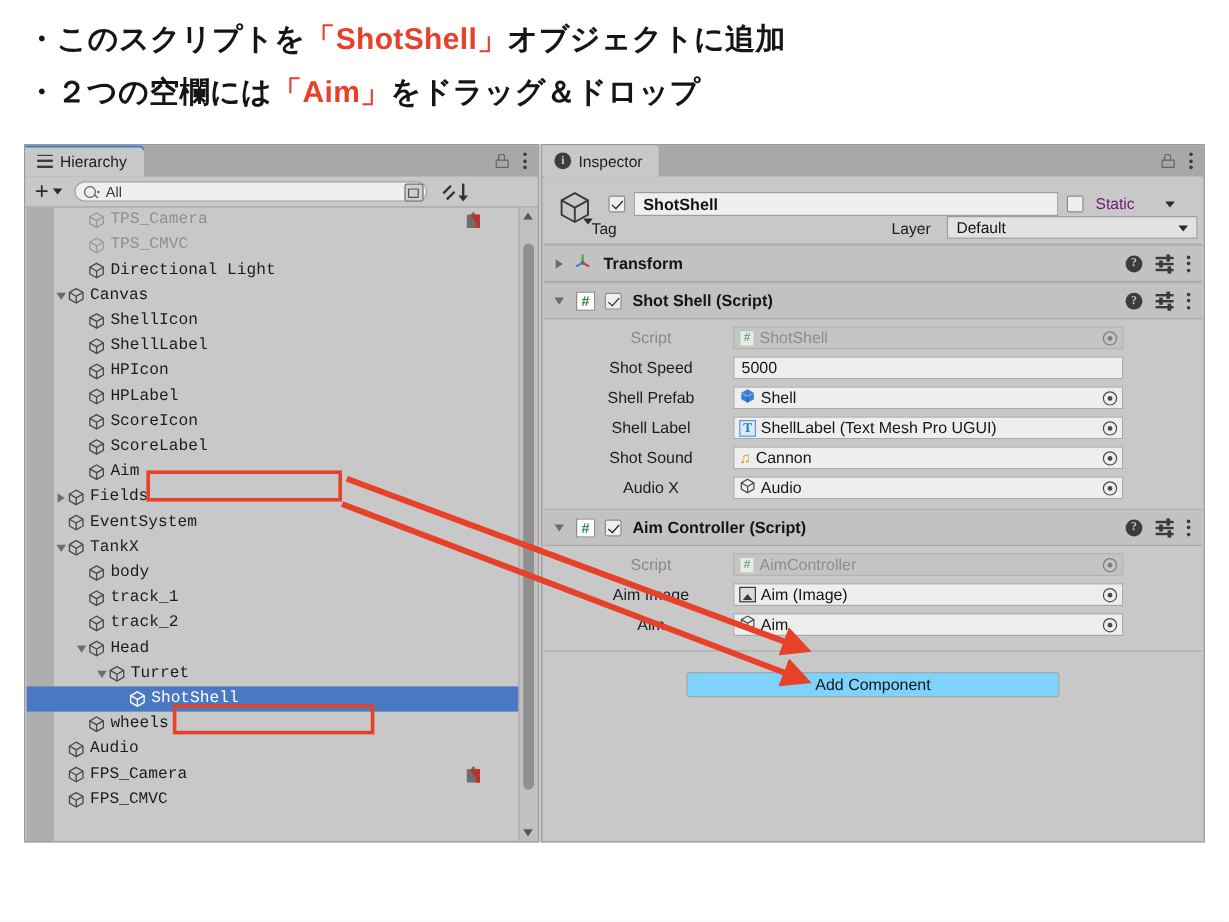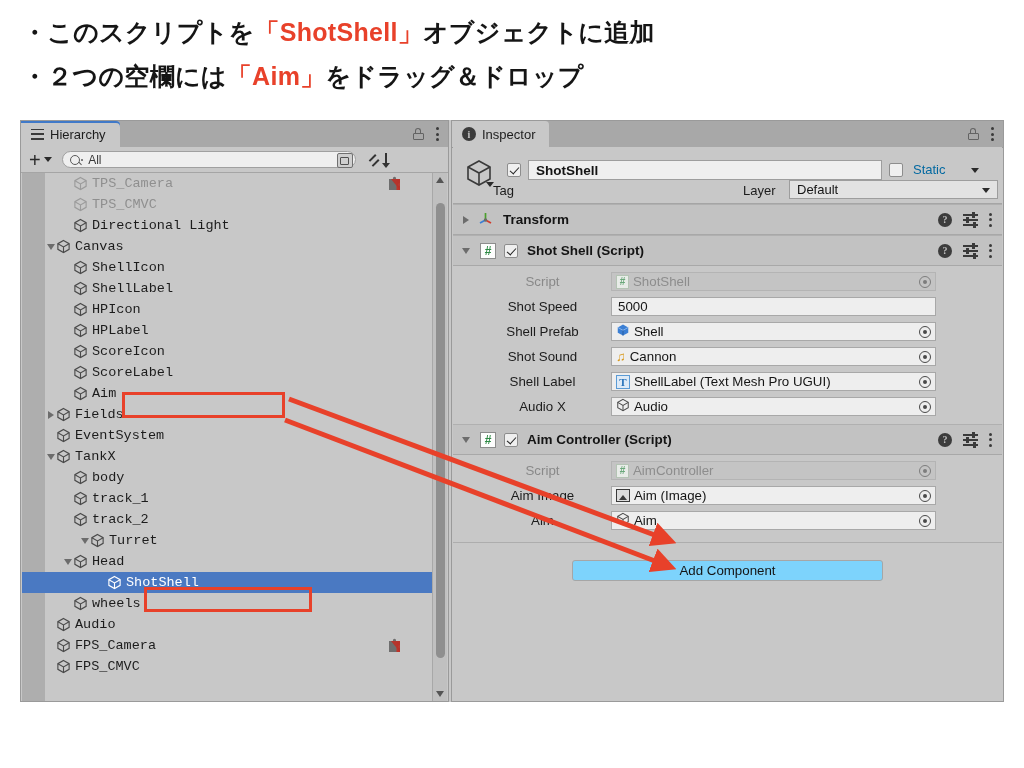--- a/index.html
+++ b/index.html
@@ -132,21 +132,21 @@
   .chk { width:14px; height:14px; background:#efefef; border:1px solid #8d8d8d;
          border-radius:2px; box-sizing:border-box; position:relative; flex:none; }
   .chk.on::after { content:""; position:absolute; left:3.5px; top:1px; width:4px; height:8px;
                    border:solid #252525; border-width:0 1.8px 1.8px 0; transform:rotate(42deg); }
   .name-field { position:absolute; left:75px; top:13px; width:354px; height:20px;
                 background:#efefef; border:1px solid #9d9d9d; box-sizing:border-box;
                 display:flex; align-items:center; padding-left:7px;
                 font-size:13.5px; font-weight:bold; color:#141414; }
   .head-chk { position:absolute; left:54px; top:16px; }
   .static-chk { position:absolute; left:436px; top:16px; }
-  .static-lbl { position:absolute; left:460px; top:15px; font-size:13px; color:#0369a1; }
+  .static-lbl { position:absolute; left:460px; top:15px; font-size:13px; color:#701a75; }
   .static-car { position:absolute; left:518px; top:21px; width:0;height:0;
                 border-left:4.5px solid transparent;border-right:4.5px solid transparent;
                 border-top:5px solid #2a2a2a; }
   .tag-lbl { position:absolute; left:40px; top:36px; font-size:13px; color:#1c1c1c; }
   .tag-dd { position:absolute; left:75px; top:33px; width:200px; height:19px;
             background:#e2e2e2; border:1px solid #9d9d9d; box-sizing:border-box;
             display:flex; align-items:center; padding-left:7px; font-size:13px; color:#141414; }
   .dd-car { position:absolute; right:7px; top:7px; width:0;height:0;
             border-left:4.5px solid transparent;border-right:4.5px solid transparent;
             border-top:5px solid #2a2a2a; }
@@ -463,44 +463,44 @@
               <span class="foldarrow"></span>
               <span class="cube">
                 <svg width="15" height="15" viewBox="0 0 16 16">
   <path d="M8 1.6 L14 5 L14 11 L8 14.4 L2 11 L2 5 Z" fill="none" stroke="#4a4a4a" stroke-width="1.2"></path>
   <path d="M2 5 L8 8.4 L14 5 M8 8.4 L8 14.4" fill="none" stroke="#4a4a4a" stroke-width="1.2"></path>
                 </svg>
               </span>
               <span class="row-name">track_2</span>
             </div>
             <div class="row">
+              <span style="width:40px;flex:none"></span>
+              <span class="foldarrow">
+                <span class="fa-d"></span>
+              </span>
+              <span class="cube">
+                <svg width="15" height="15" viewBox="0 0 16 16">
+  <path d="M8 1.6 L14 5 L14 11 L8 14.4 L2 11 L2 5 Z" fill="none" stroke="#4a4a4a" stroke-width="1.2"></path>
+  <path d="M2 5 L8 8.4 L14 5 M8 8.4 L8 14.4" fill="none" stroke="#4a4a4a" stroke-width="1.2"></path>
+                </svg>
+              </span>
+              <span class="row-name">Head</span>
+            </div>
+            <div class="row">
               <span style="width:57px;flex:none"></span>
               <span class="foldarrow">
                 <span class="fa-d"></span>
               </span>
               <span class="cube">
                 <svg width="15" height="15" viewBox="0 0 16 16">
   <path d="M8 1.6 L14 5 L14 11 L8 14.4 L2 11 L2 5 Z" fill="none" stroke="#4a4a4a" stroke-width="1.2"></path>
   <path d="M2 5 L8 8.4 L14 5 M8 8.4 L8 14.4" fill="none" stroke="#4a4a4a" stroke-width="1.2"></path>
                 </svg>
               </span>
               <span class="row-name">Turret</span>
-            </div>
-            <div class="row">
-              <span style="width:40px;flex:none"></span>
-              <span class="foldarrow">
-                <span class="fa-d"></span>
-              </span>
-              <span class="cube">
-                <svg width="15" height="15" viewBox="0 0 16 16">
-  <path d="M8 1.6 L14 5 L14 11 L8 14.4 L2 11 L2 5 Z" fill="none" stroke="#4a4a4a" stroke-width="1.2"></path>
-  <path d="M2 5 L8 8.4 L14 5 M8 8.4 L8 14.4" fill="none" stroke="#4a4a4a" stroke-width="1.2"></path>
-                </svg>
-              </span>
-              <span class="row-name">Head</span>
             </div>
             <div class="row sel">
               <span style="width:74px;flex:none"></span>
               <span class="foldarrow"></span>
               <span class="cube">
                 <svg width="15" height="15" viewBox="0 0 16 16">
   <path d="M8 1.6 L14 5 L14 11 L8 14.4 L2 11 L2 5 Z" fill="none" stroke="#ffffff" stroke-width="1.2"></path>
   <path d="M2 5 L8 8.4 L14 5 M8 8.4 L8 14.4" fill="none" stroke="#ffffff" stroke-width="1.2"></path>
                 </svg>
               </span>
@@ -689,34 +689,34 @@
                         <path d="M2 5 L8 8.4 L14 5" fill="none" stroke="#8ab6ec" stroke-width="1.1"></path>
                         <path d="M8 8.4 L8 14.4" fill="none" stroke="#2a5f9e" stroke-width="1.1"></path>
                       </svg></span>
                     <span>Shell</span>
                     <span class="objsel">
                       <i></i>
                     </span>
                   </span>
                 </div>
                 <div class="frow">
+                  <span class="flabel">Shell Label</span>
+                  <span class="fval">
+                    <span class="tmp-ic">T</span>
+                    <span>ShellLabel (Text Mesh Pro UGUI)</span>
+                    <span class="objsel">
+                      <i></i>
+                    </span>
+                  </span>
+                </div>
+                <div class="frow">
                   <span class="flabel">Shot Sound</span>
                   <span class="fval">
                     <span style="color:#d99a1e;font-size:13px;line-height:13px;">♫</span>
                     <span>Cannon</span>
-                    <span class="objsel">
-                      <i></i>
-                    </span>
-                  </span>
-                </div>
-                <div class="frow">
-                  <span class="flabel">Shell Label</span>
-                  <span class="fval">
-                    <span class="tmp-ic">T</span>
-                    <span>ShellLabel (Text Mesh Pro UGUI)</span>
                     <span class="objsel">
                       <i></i>
                     </span>
                   </span>
                 </div>
                 <div class="frow">
                   <span class="flabel">Audio X</span>
                   <span class="fval">
                     <span><svg width="14" height="14" viewBox="0 0 16 16">
                         <path d="M8 1.6 L14 5 L14 11 L8 14.4 L2 11 L2 5 Z" fill="none" stroke="#4a4a4a" stroke-width="1.15"></path>

